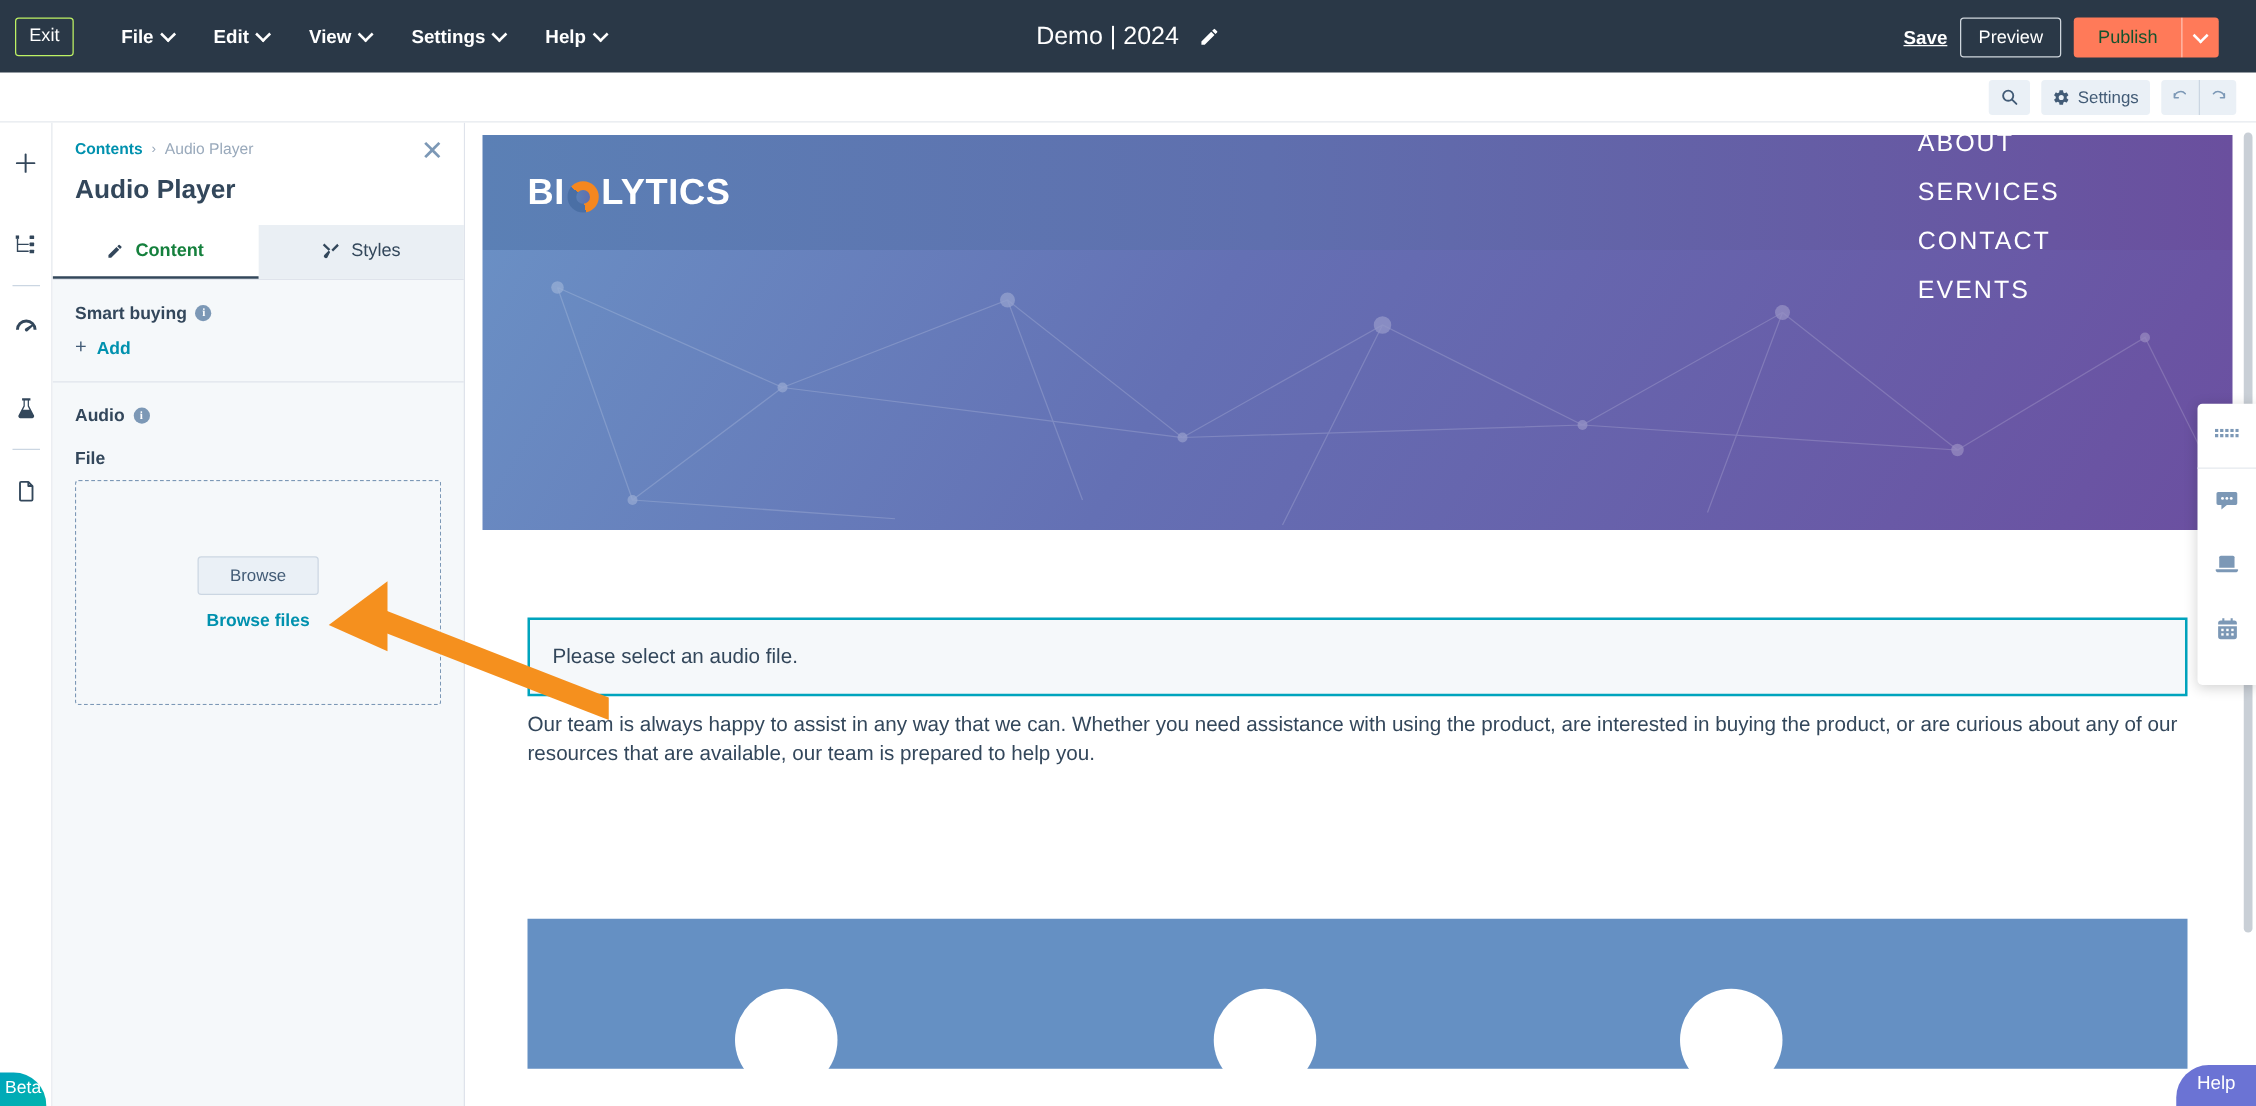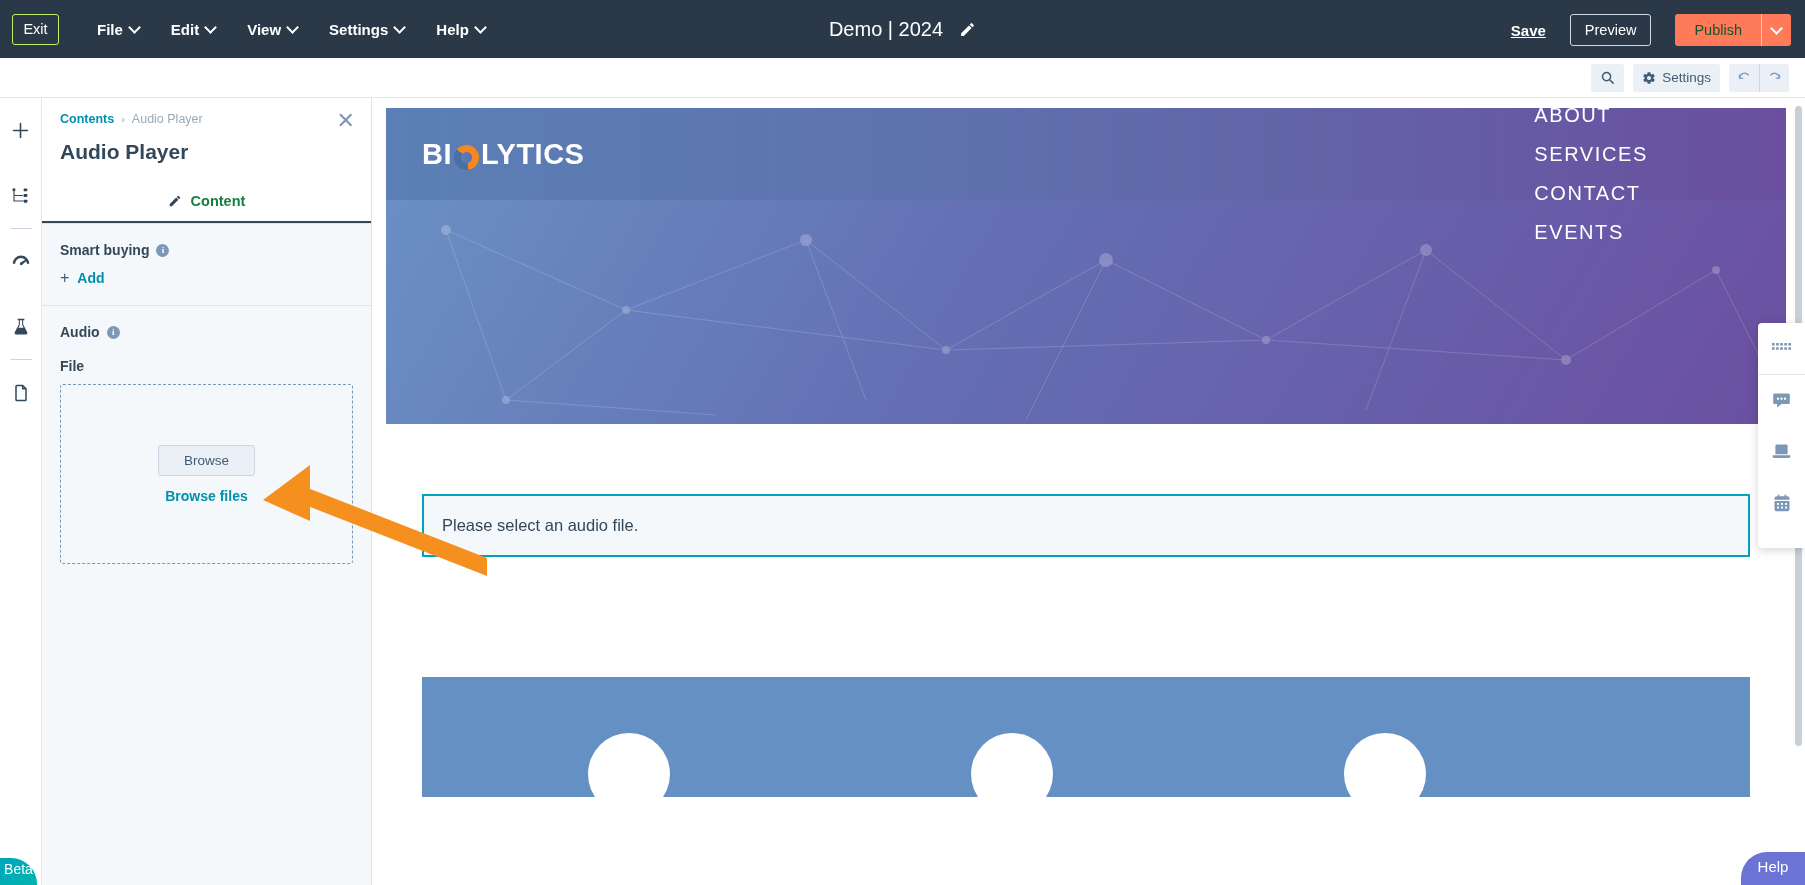--- a/index.html
+++ b/index.html
@@ -35,22 +35,22 @@
     transform: rotate(45deg);
   }
   .doc-title-wrap {
     position: absolute; left: 0; right: 0; top: 0; height: 58px;
     display: flex; align-items: center; justify-content: center; gap: 16px;
     pointer-events: none;
   }
   .doc-title { color: #fff; font-size: 20px; pointer-events: auto; }
   .pencil-top { pointer-events: auto; cursor: pointer; display: block; }
   .topbar-right {
-    position: absolute; right: 14px; top: 0; height: 60px;
-    display: flex; align-items: center; gap: 24px;
+    position: absolute; right: 30px; top: 0; height: 60px;
+    display: flex; align-items: center; gap: 10px;
   }
   .save-link {
     color: #fff; font-size: 15px; text-decoration: underline;
     font-weight: bold; cursor: pointer;
   }
   .preview-btn {
     border: 1px solid #cfd6dd; border-radius: 3px; background: transparent;
     color: #fff; font-size: 14.5px; height: 32px; padding: 0 14px;
     cursor: pointer;
   }
@@ -368,20 +368,26 @@
       <div class="panel-close">✕</div>
       <div class="panel-title">Audio Player</div>
     </div>
 
     <div class="tabs">
       <div class="tab active">
         <svg width="14" height="14" viewBox="0 0 24 24" fill="#33475b">
           <path d="M3 17.25V21h3.75L17.81 9.94l-3.75-3.75L3 17.25zM20.71 7.04a1 1 0 000-1.41l-2.34-2.34a1 1 0 00-1.41 0l-1.83 1.83 3.75 3.75 1.83-1.83z"></path>
         </svg>
         <span>Content</span>
+      </div>
+      <div class="tab inactive">
+        <svg width="15" height="15" viewBox="0 0 24 24" fill="#33475b">
+          <path d="M4 3l7.6 7.1L9.4 12.3 2 5.2zM20.5 3.2L13 10.9l2.1 2.2 7.4-7.5zM11.4 13.6l-1.8-1.9-5.4 5.5a2.6 2.6 0 103.7 3.7z"></path>
+        </svg>
+        <span>Styles</span>
       </div>
     </div>
 
     <div class="sec">
       <div class="sec-label">
         <span>Smart buying</span>
         <span class="info-dot">i</span>
       </div>
       <div class="add-row">
         <span class="plus-sm">+</span>
@@ -440,20 +446,21 @@
             <circle cx="1330" cy="70" r="4"></circle>
               <circle cx="120" cy="200" r="4"></circle>
           </g>
         </svg>
       </div>
 
       <div class="body-area">
         <div class="audio-block">
           <span>Please select an audio file.</span>
         </div>
+        <p class="body-copy">Our team is always happy to assist in any way that we can. Whether you need assistance with using the product, are interested in buying the product, or are curious about any of our resources that are available, our team is prepared to help you.</p>
 
         <div class="blue-band">
           <div class="circ" style="left:166px"></div>
           <div class="circ" style="left:549px"></div>
           <div class="circ" style="left:922px"></div>
         </div>
       </div>
     </div>
     <div class="v-scroll"></div>
   </div>

